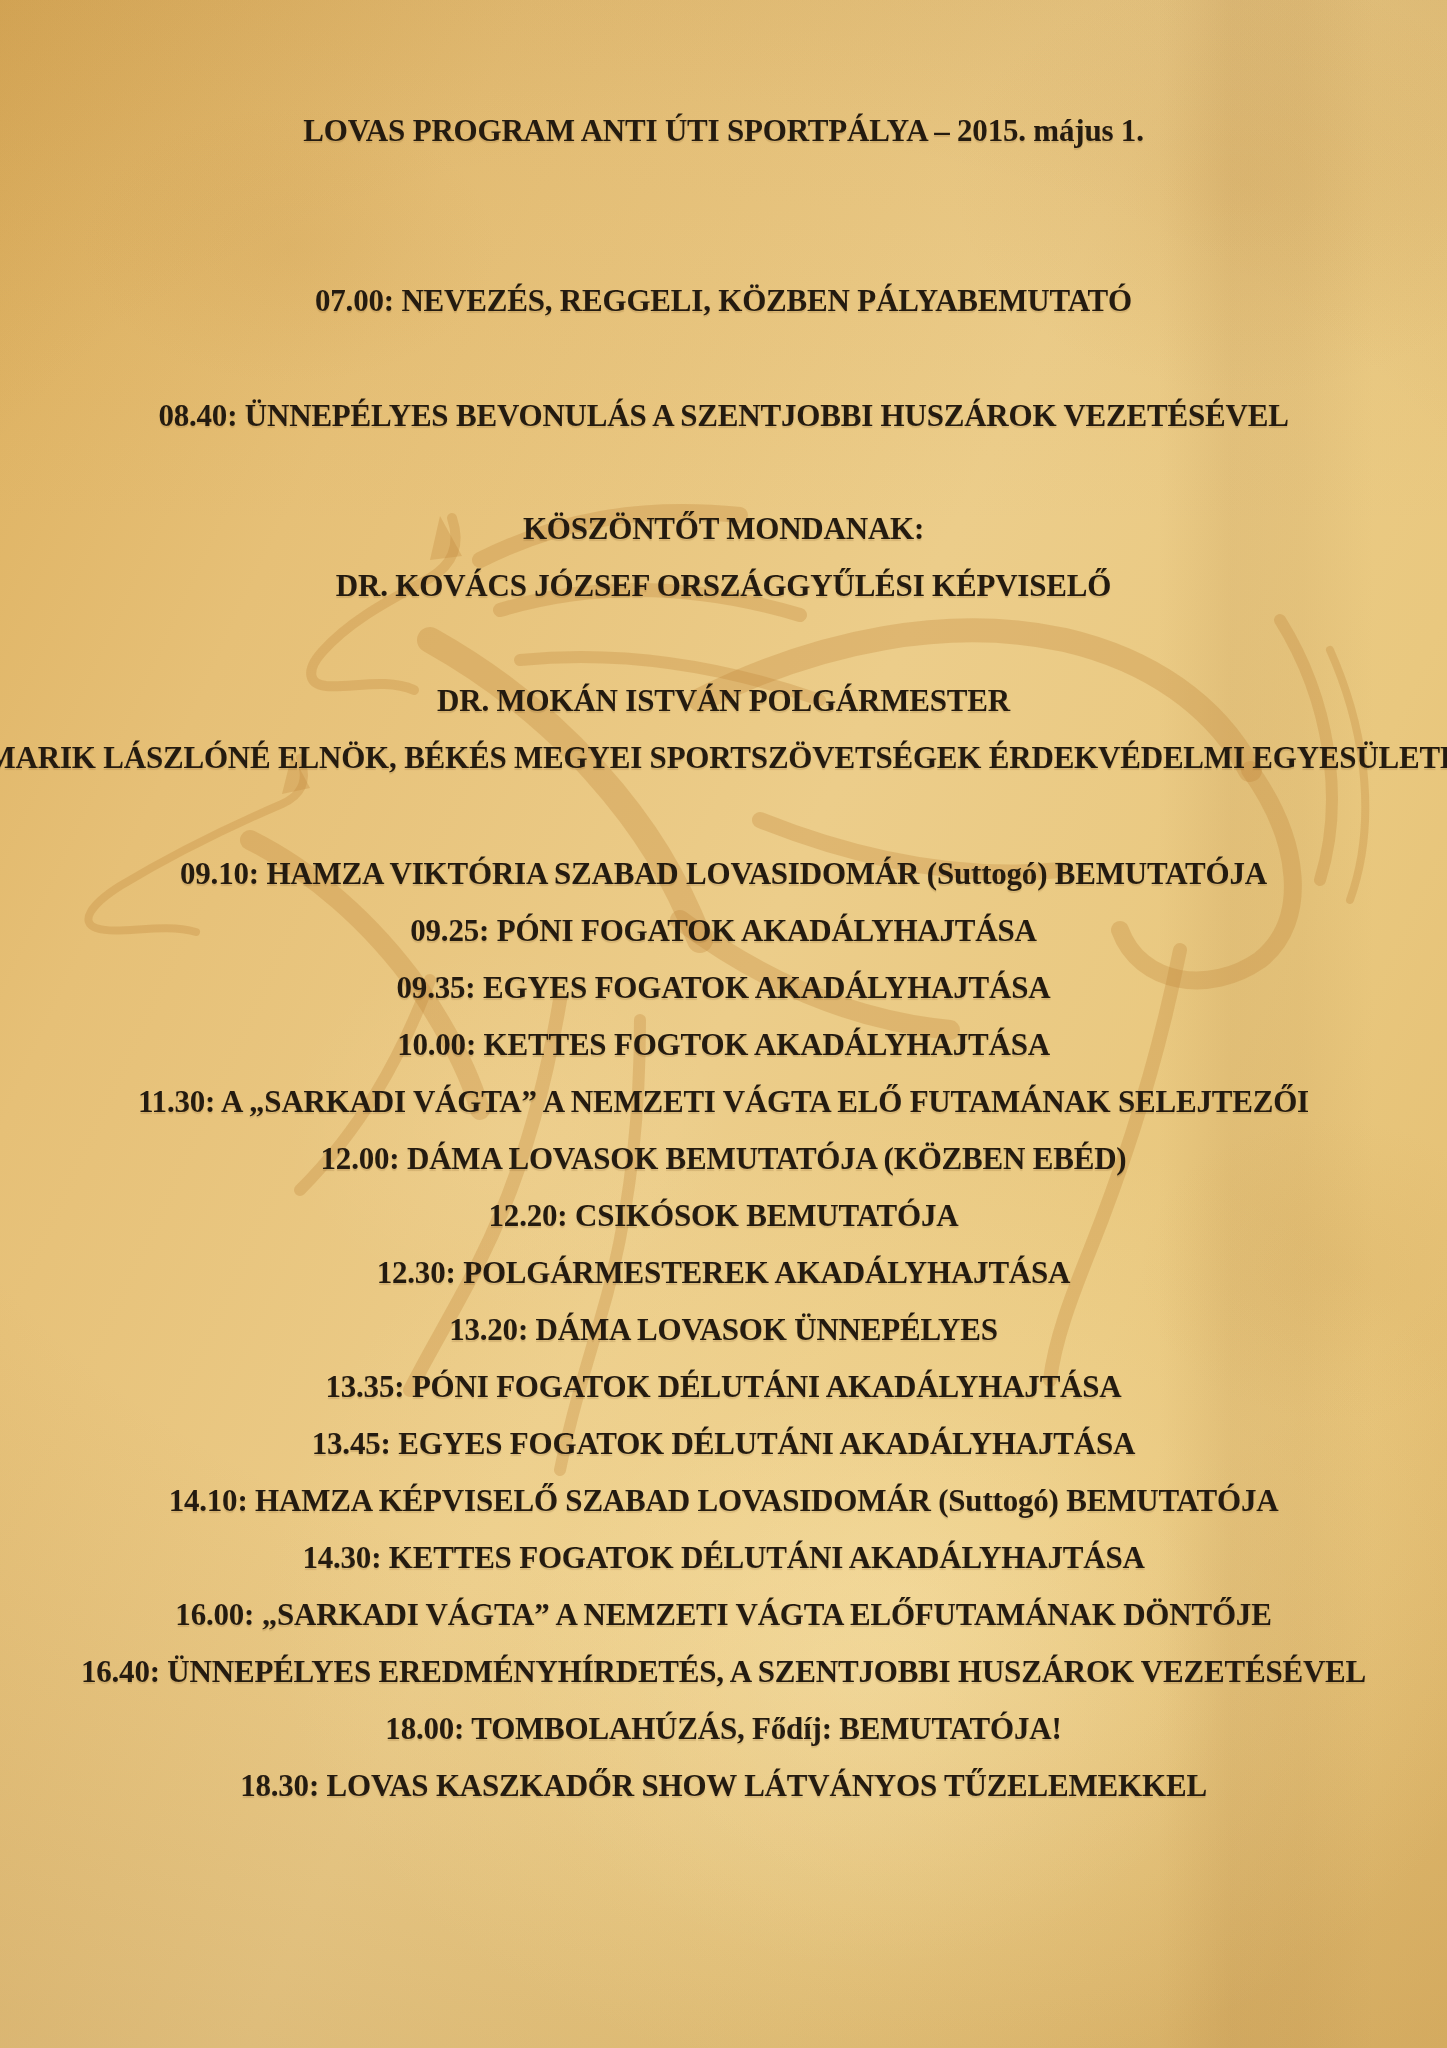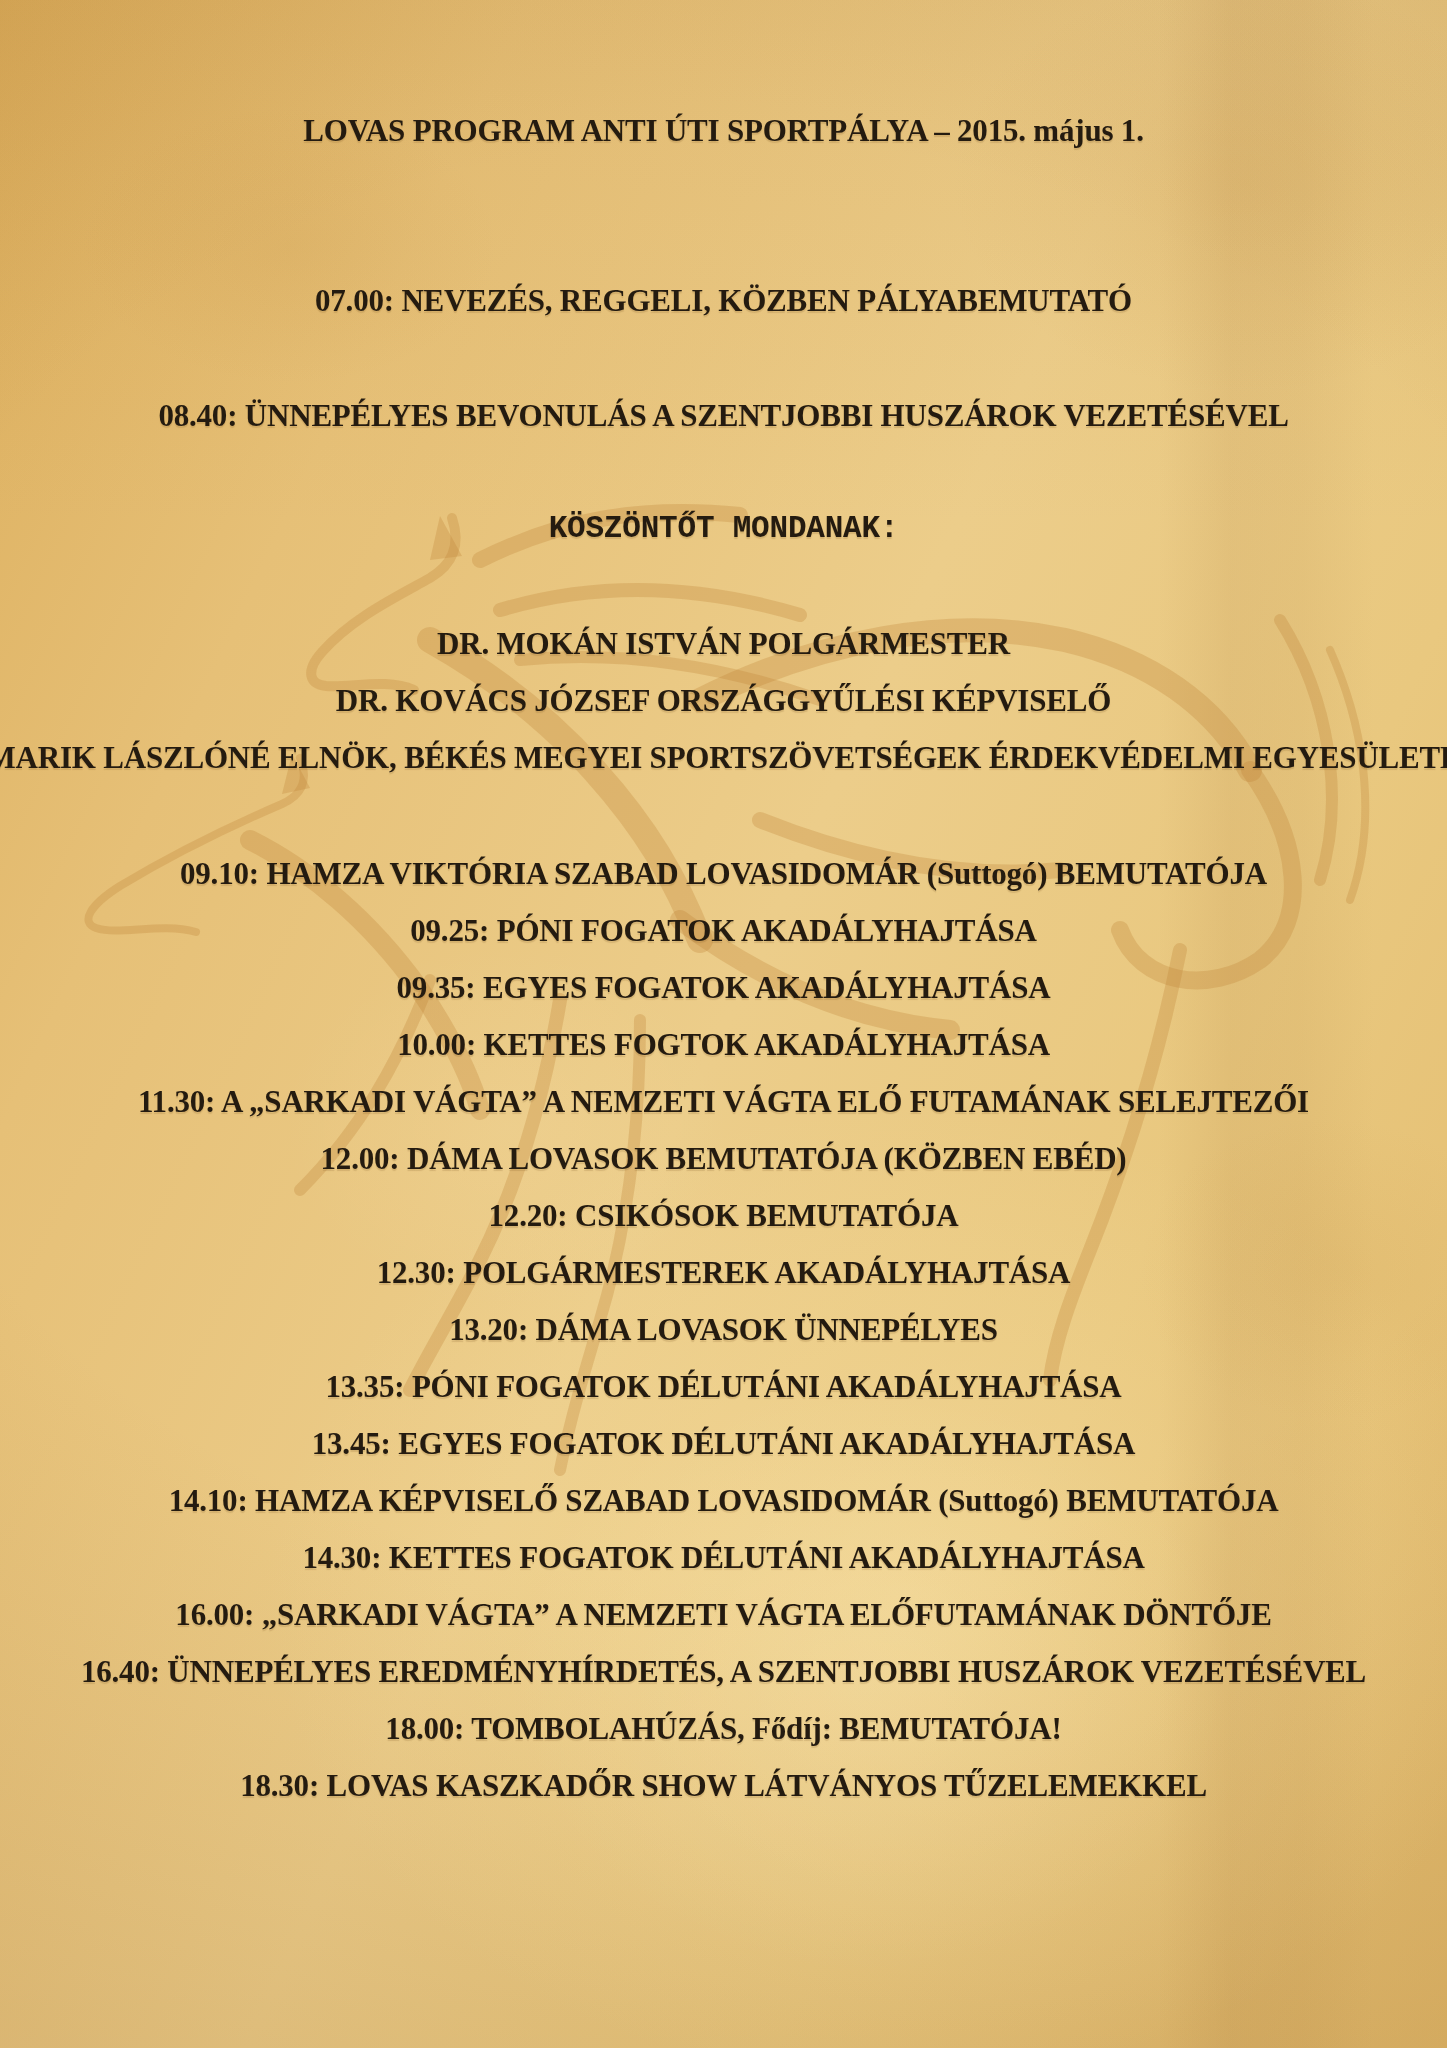--- a/index.html
+++ b/index.html
@@ -30,21 +30,21 @@
   .line{
     display:flex;justify-content:center;
     line-height:57px;white-space:nowrap;
     font-weight:700;font-size:31px;letter-spacing:-0.2px;
     color:#241b10;
     text-shadow:0 2px 1px rgba(110,70,20,.18);
   }
   .mt-a{margin-top:102px;}
   .mt-b{margin-top:113px;}
   .mt-c{margin-top:58px;justify-content:center;}
-  .mt-d{margin-top:56px;font-family:Liberation Mono, monospace;}
+  .mt-d{margin-top:56px;}
   .mt-e{margin-top:59px;}
 </style>
 </head>
 <body>
 
 <main class="page">
 
   <div class="texture"></div>
 
   <svg class="watermark" viewBox="0 0 1447 2048" width="1447" height="2048" aria-hidden="true">
@@ -88,25 +88,25 @@
       <span>07.00: NEVEZÉS, REGGELI, KÖZBEN PÁLYABEMUTATÓ</span>
     </div>
     <div class="line mt-c">
       <span>08.40: ÜNNEPÉLYES BEVONULÁS A SZENTJOBBI HUSZÁROK VEZETÉSÉVEL</span>
     </div>
 
     <div class="line mt-d">
       <span>KÖSZÖNTŐT MONDANAK:</span>
     </div>
 
+    <div class="line">
+      <span>DR. KOVÁCS JÓZSEF ORSZÁGGYŰLÉSI KÉPVISELŐ</span>
+    </div>
     <div class="line mt-c">
       <span>DR. MOKÁN ISTVÁN POLGÁRMESTER</span>
-    </div>
-    <div class="line">
-      <span>DR. KOVÁCS JÓZSEF ORSZÁGGYŰLÉSI KÉPVISELŐ</span>
     </div>
     <div class="line">
       <span>MARIK LÁSZLÓNÉ ELNÖK, BÉKÉS MEGYEI SPORTSZÖVETSÉGEK ÉRDEKVÉDELMI EGYESÜLETE</span>
     </div>
 
     <div class="line mt-e">
       <span>09.10: HAMZA VIKTÓRIA SZABAD LOVASIDOMÁR (Suttogó) BEMUTATÓJA</span>
     </div>
     <div class="line">
       <span>09.25: PÓNI FOGATOK AKADÁLYHAJTÁSA</span>

